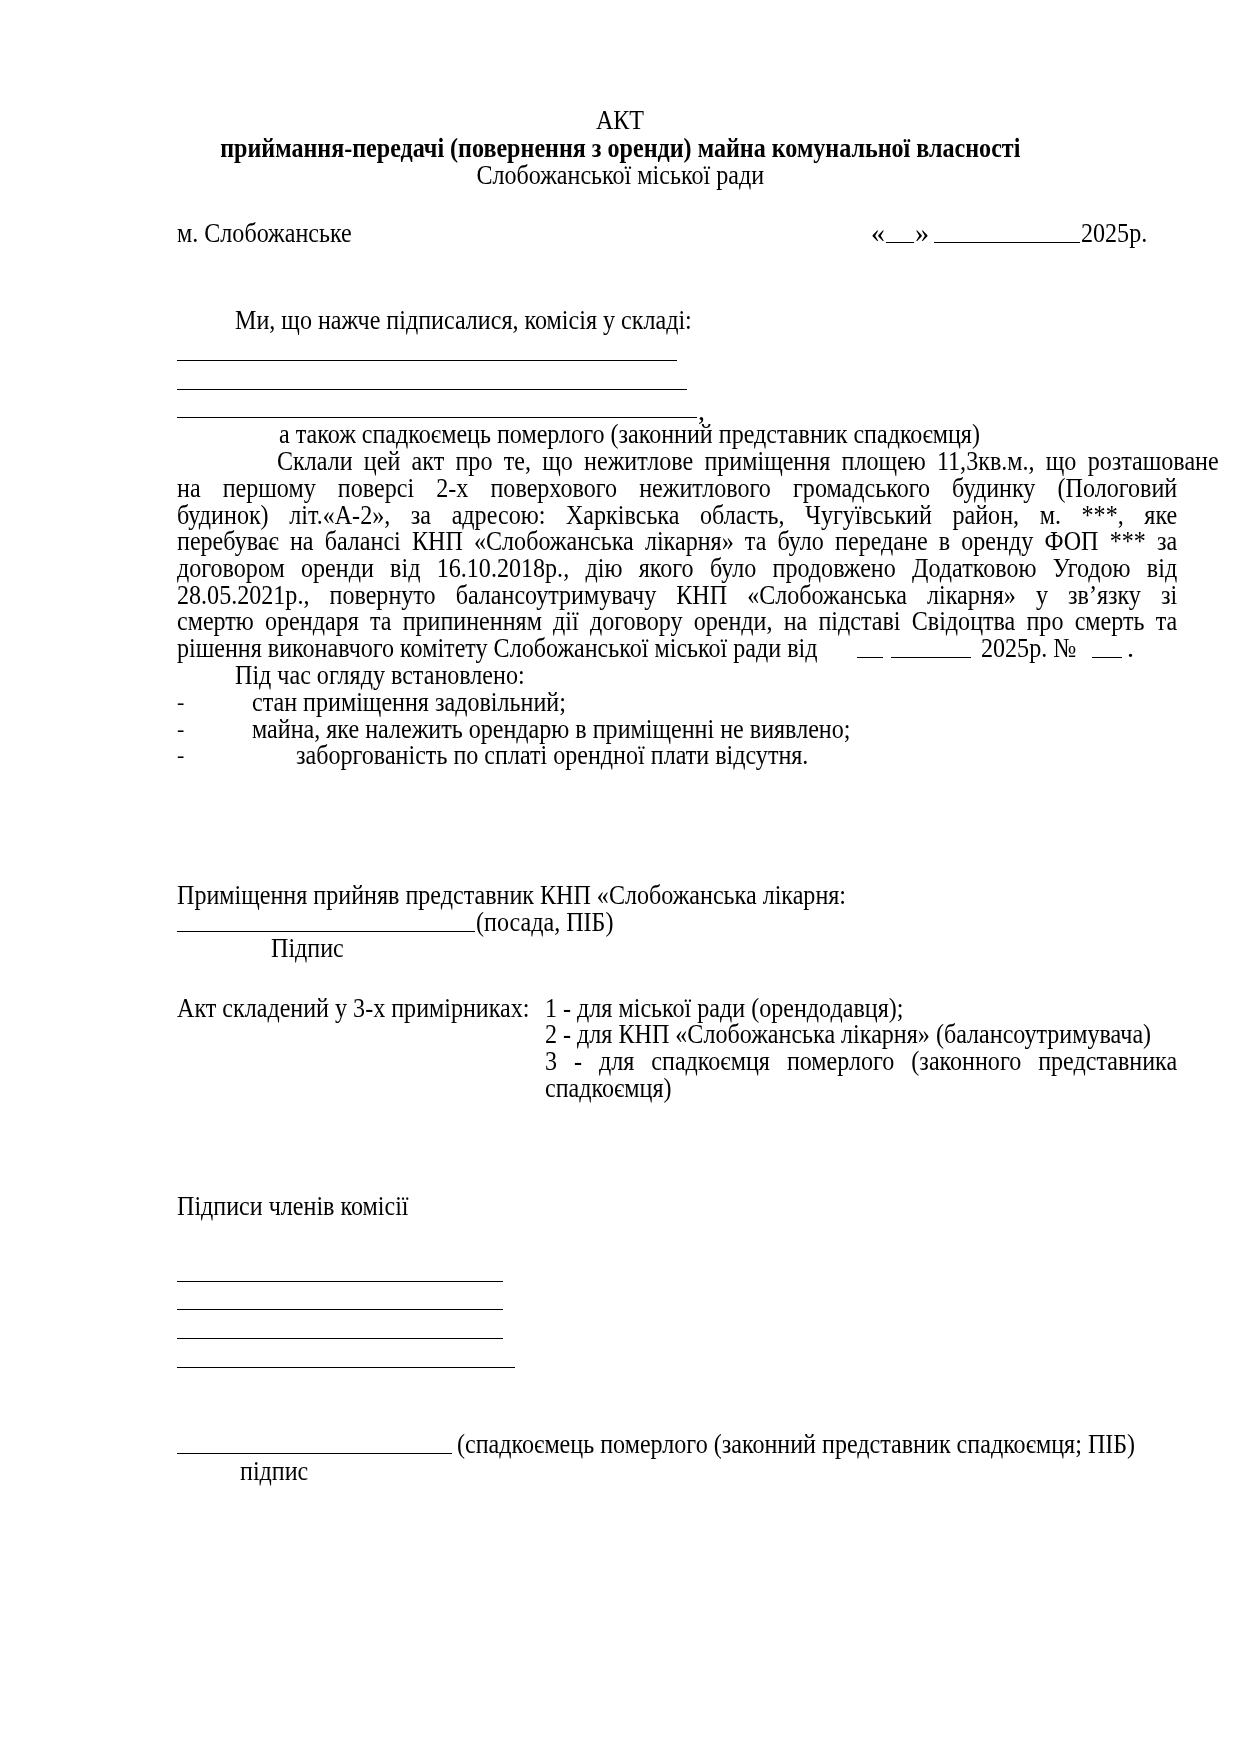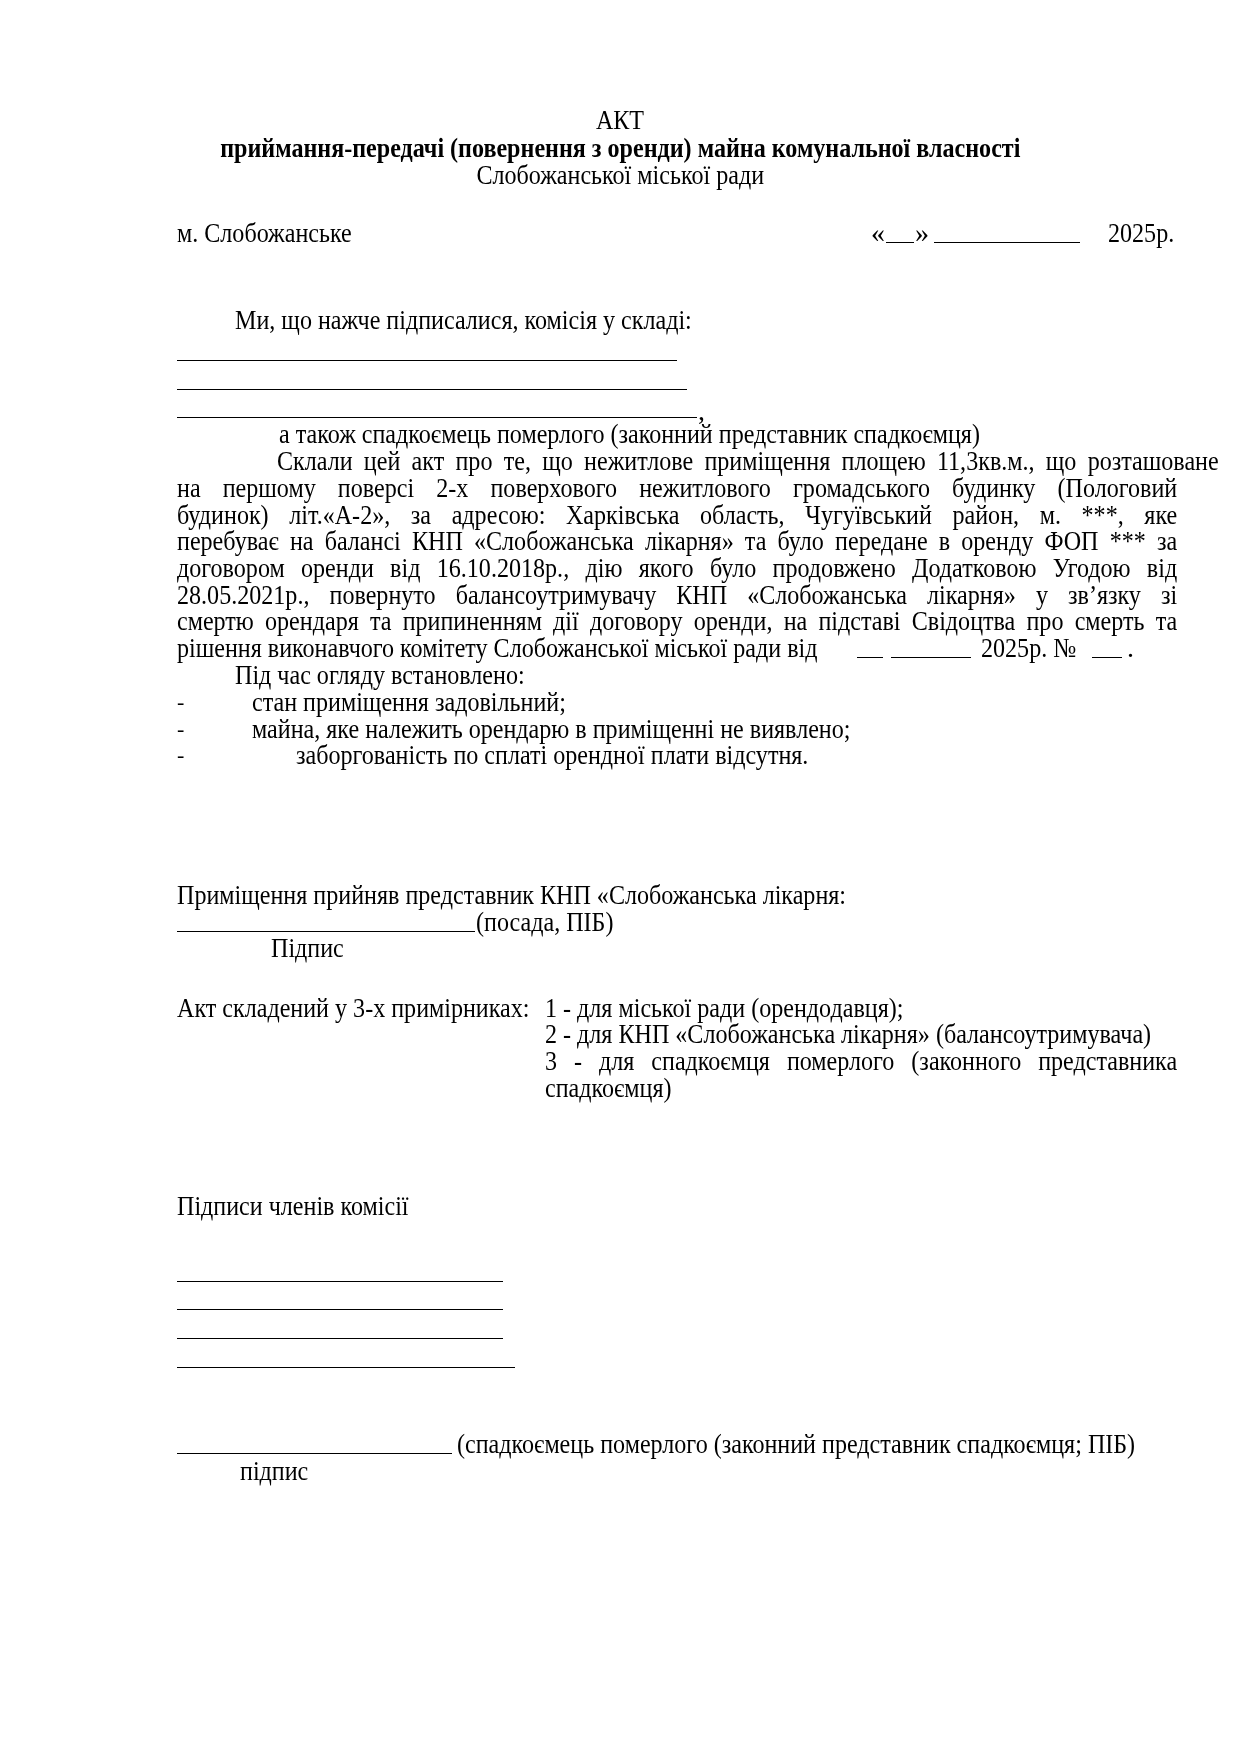--- a/index.html
+++ b/index.html
@@ -17,21 +17,21 @@
 
 <div class="ln c" style="top:107px;"><span class="sq" style="transform-origin:50% 50%;">АКТ</span></div>
 <div class="ln c" style="top:135px;font-weight:bold;"><span class="sq" style="transform-origin:50% 50%;">приймання-передачі (повернення з оренди) майна комунальної власності</span></div>
 <div class="ln c" style="top:162px;"><span class="sq" style="transform-origin:50% 50%;">Слобожанської міської ради</span></div>
 
 <div class="ln" style="top:220px; left:177px;"><span class="sq">м. Слобожанське</span></div>
 <div class="ln" style="top:220px; left:871px;">«</div>
 <div class="rule" style="top:242px; left:886px; width:28px;"></div>
 <div class="ln" style="top:220px; left:915px;">»</div>
 <div class="rule" style="top:242px; left:934px; width:146px;"></div>
-<div class="ln" style="top:220px; left:1108px;"><span class="sq">2025р.</span></div>
+<div class="ln" style="top:220px; left:1081px;"><span class="sq">2025р.</span></div>
 
 <div class="ln" style="top:307px; left:235px;"><span class="sq">Ми, що нажче підписалися, комісія у складі:</span></div>
 <div class="rule" style="top:360px; left:177px; width:500px;"></div>
 <div class="rule" style="top:389px; left:177px; width:510px;"></div>
 <div class="rule" style="top:417px; left:177px; width:520px;"></div>
 <div class="ln" style="top:398px; left:698px;">,</div>
 
 <div class="ln" style="top:421px; left:235px;margin-left:44px;"><span class="sq">а також спадкоємець померлого (законний представник спадкоємця)</span></div>
 
 <div class="ln" style="top:448px; left:235px; width:942px;margin-left:42px;">

